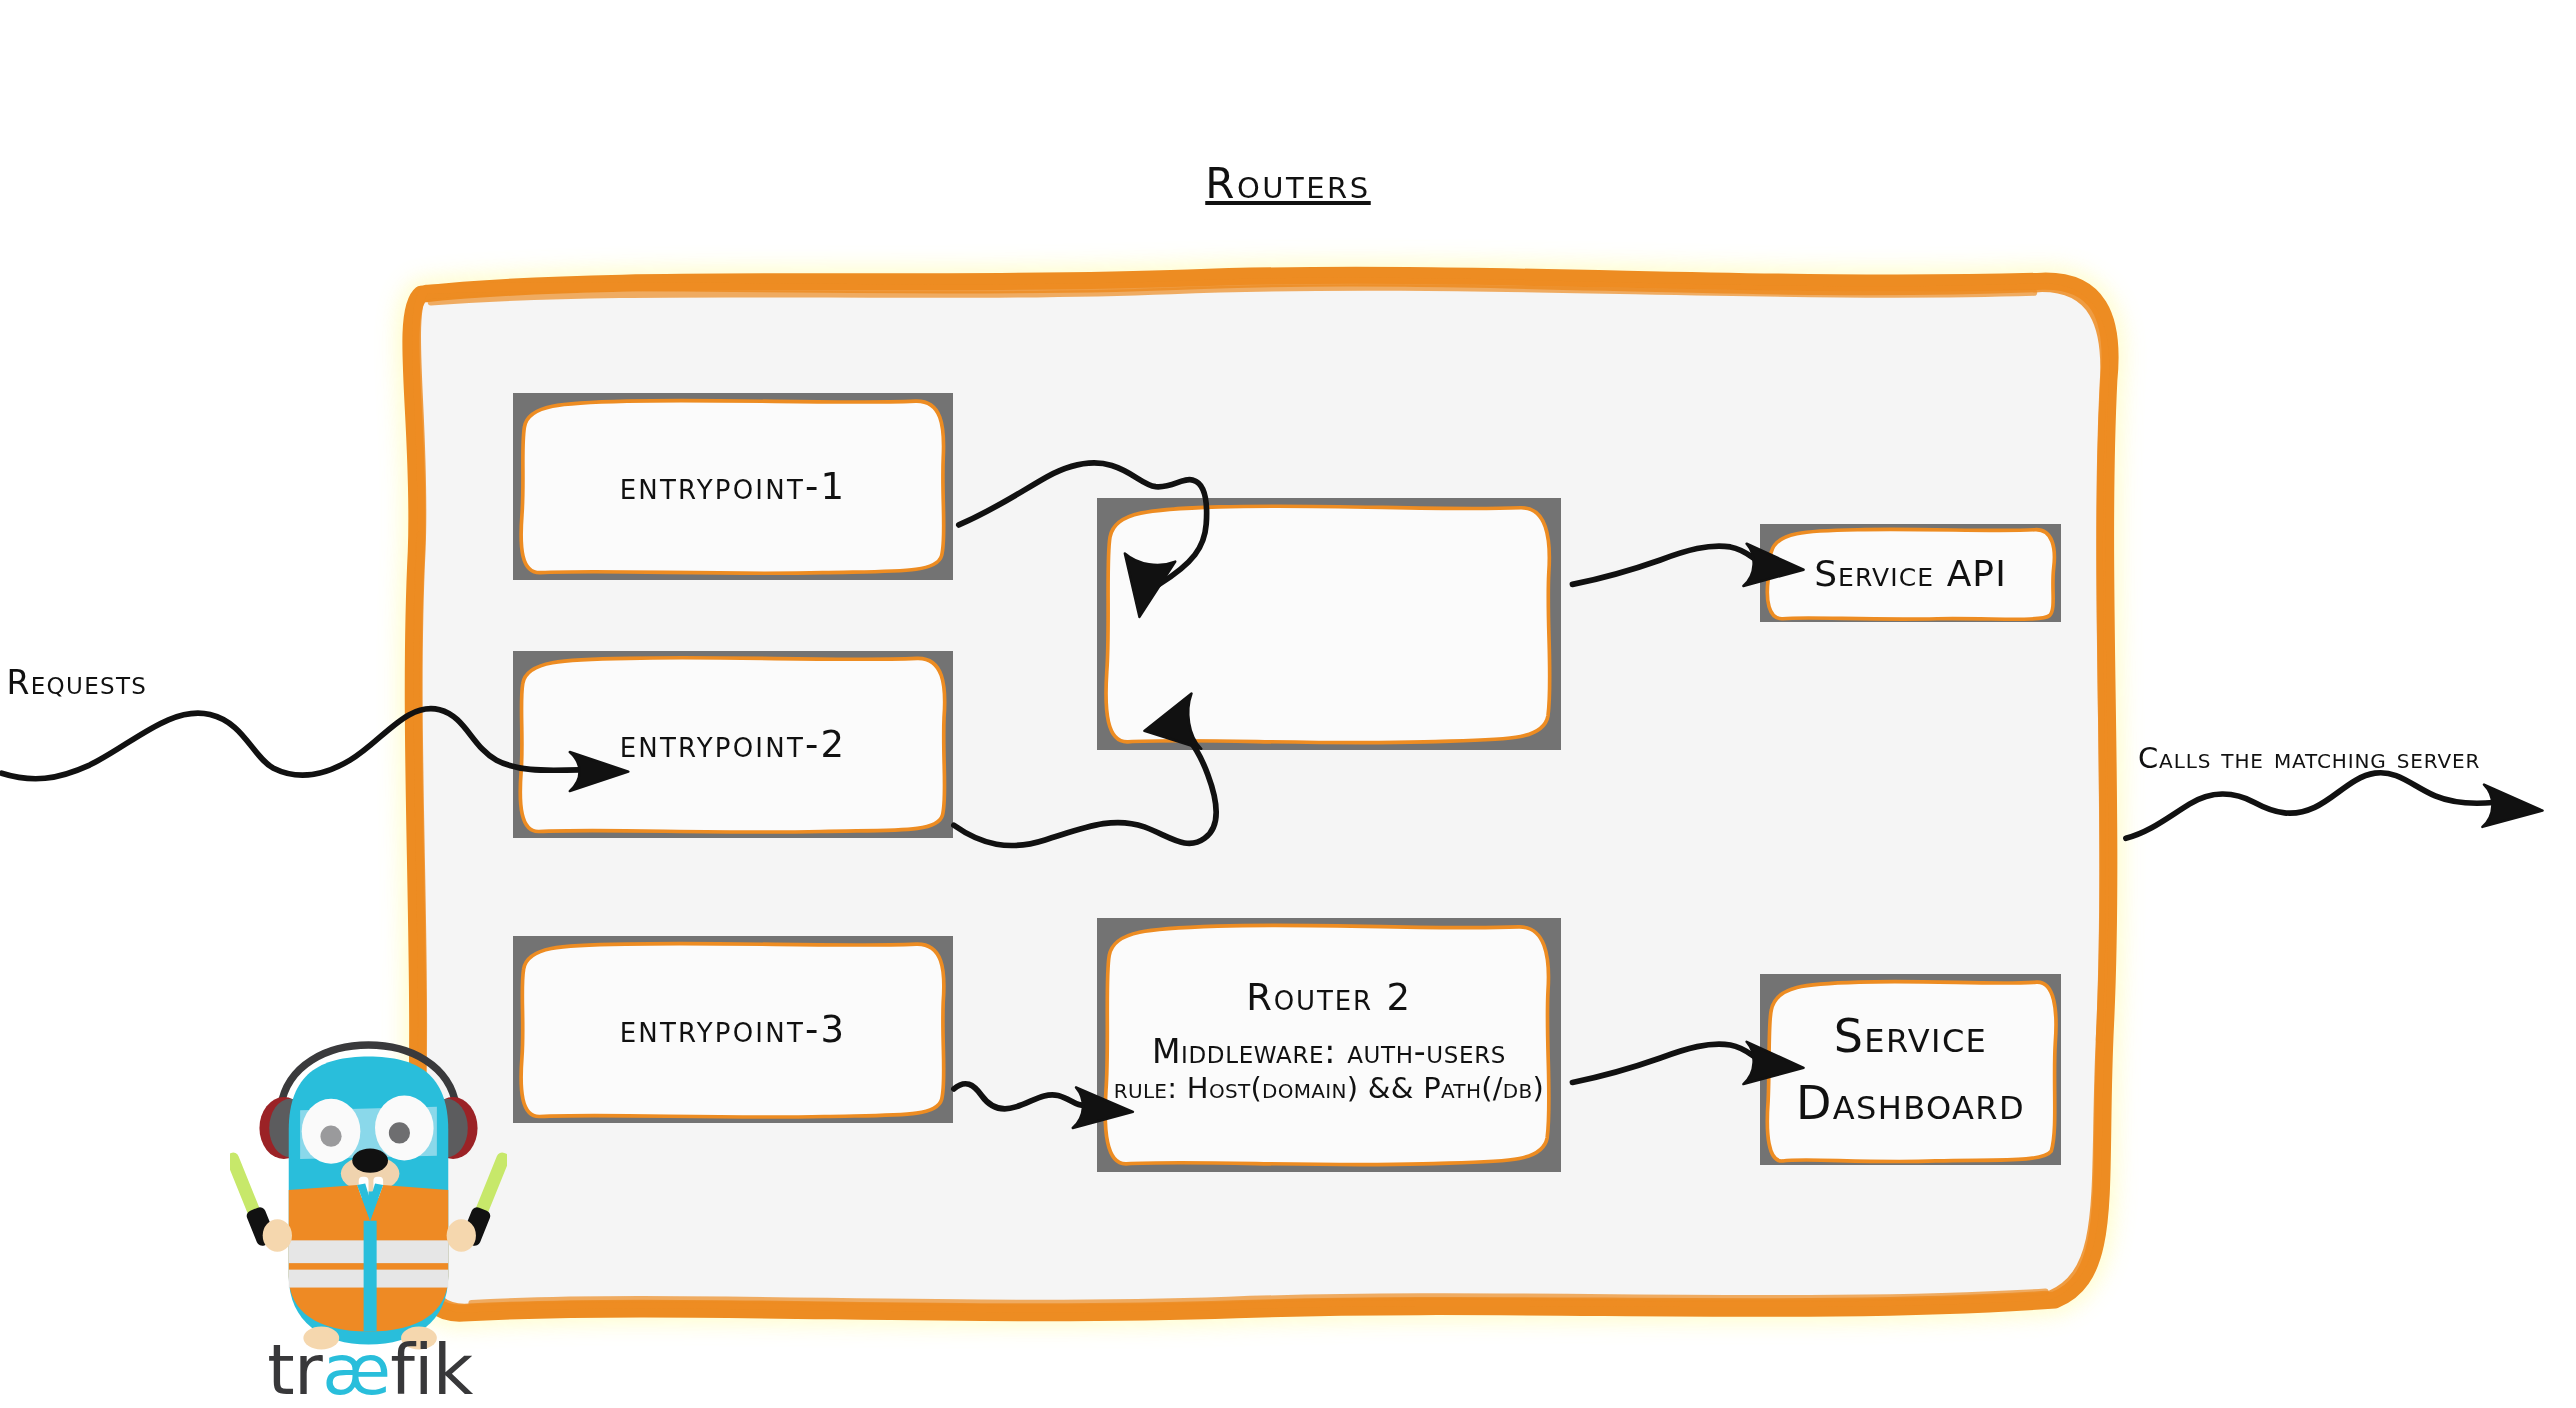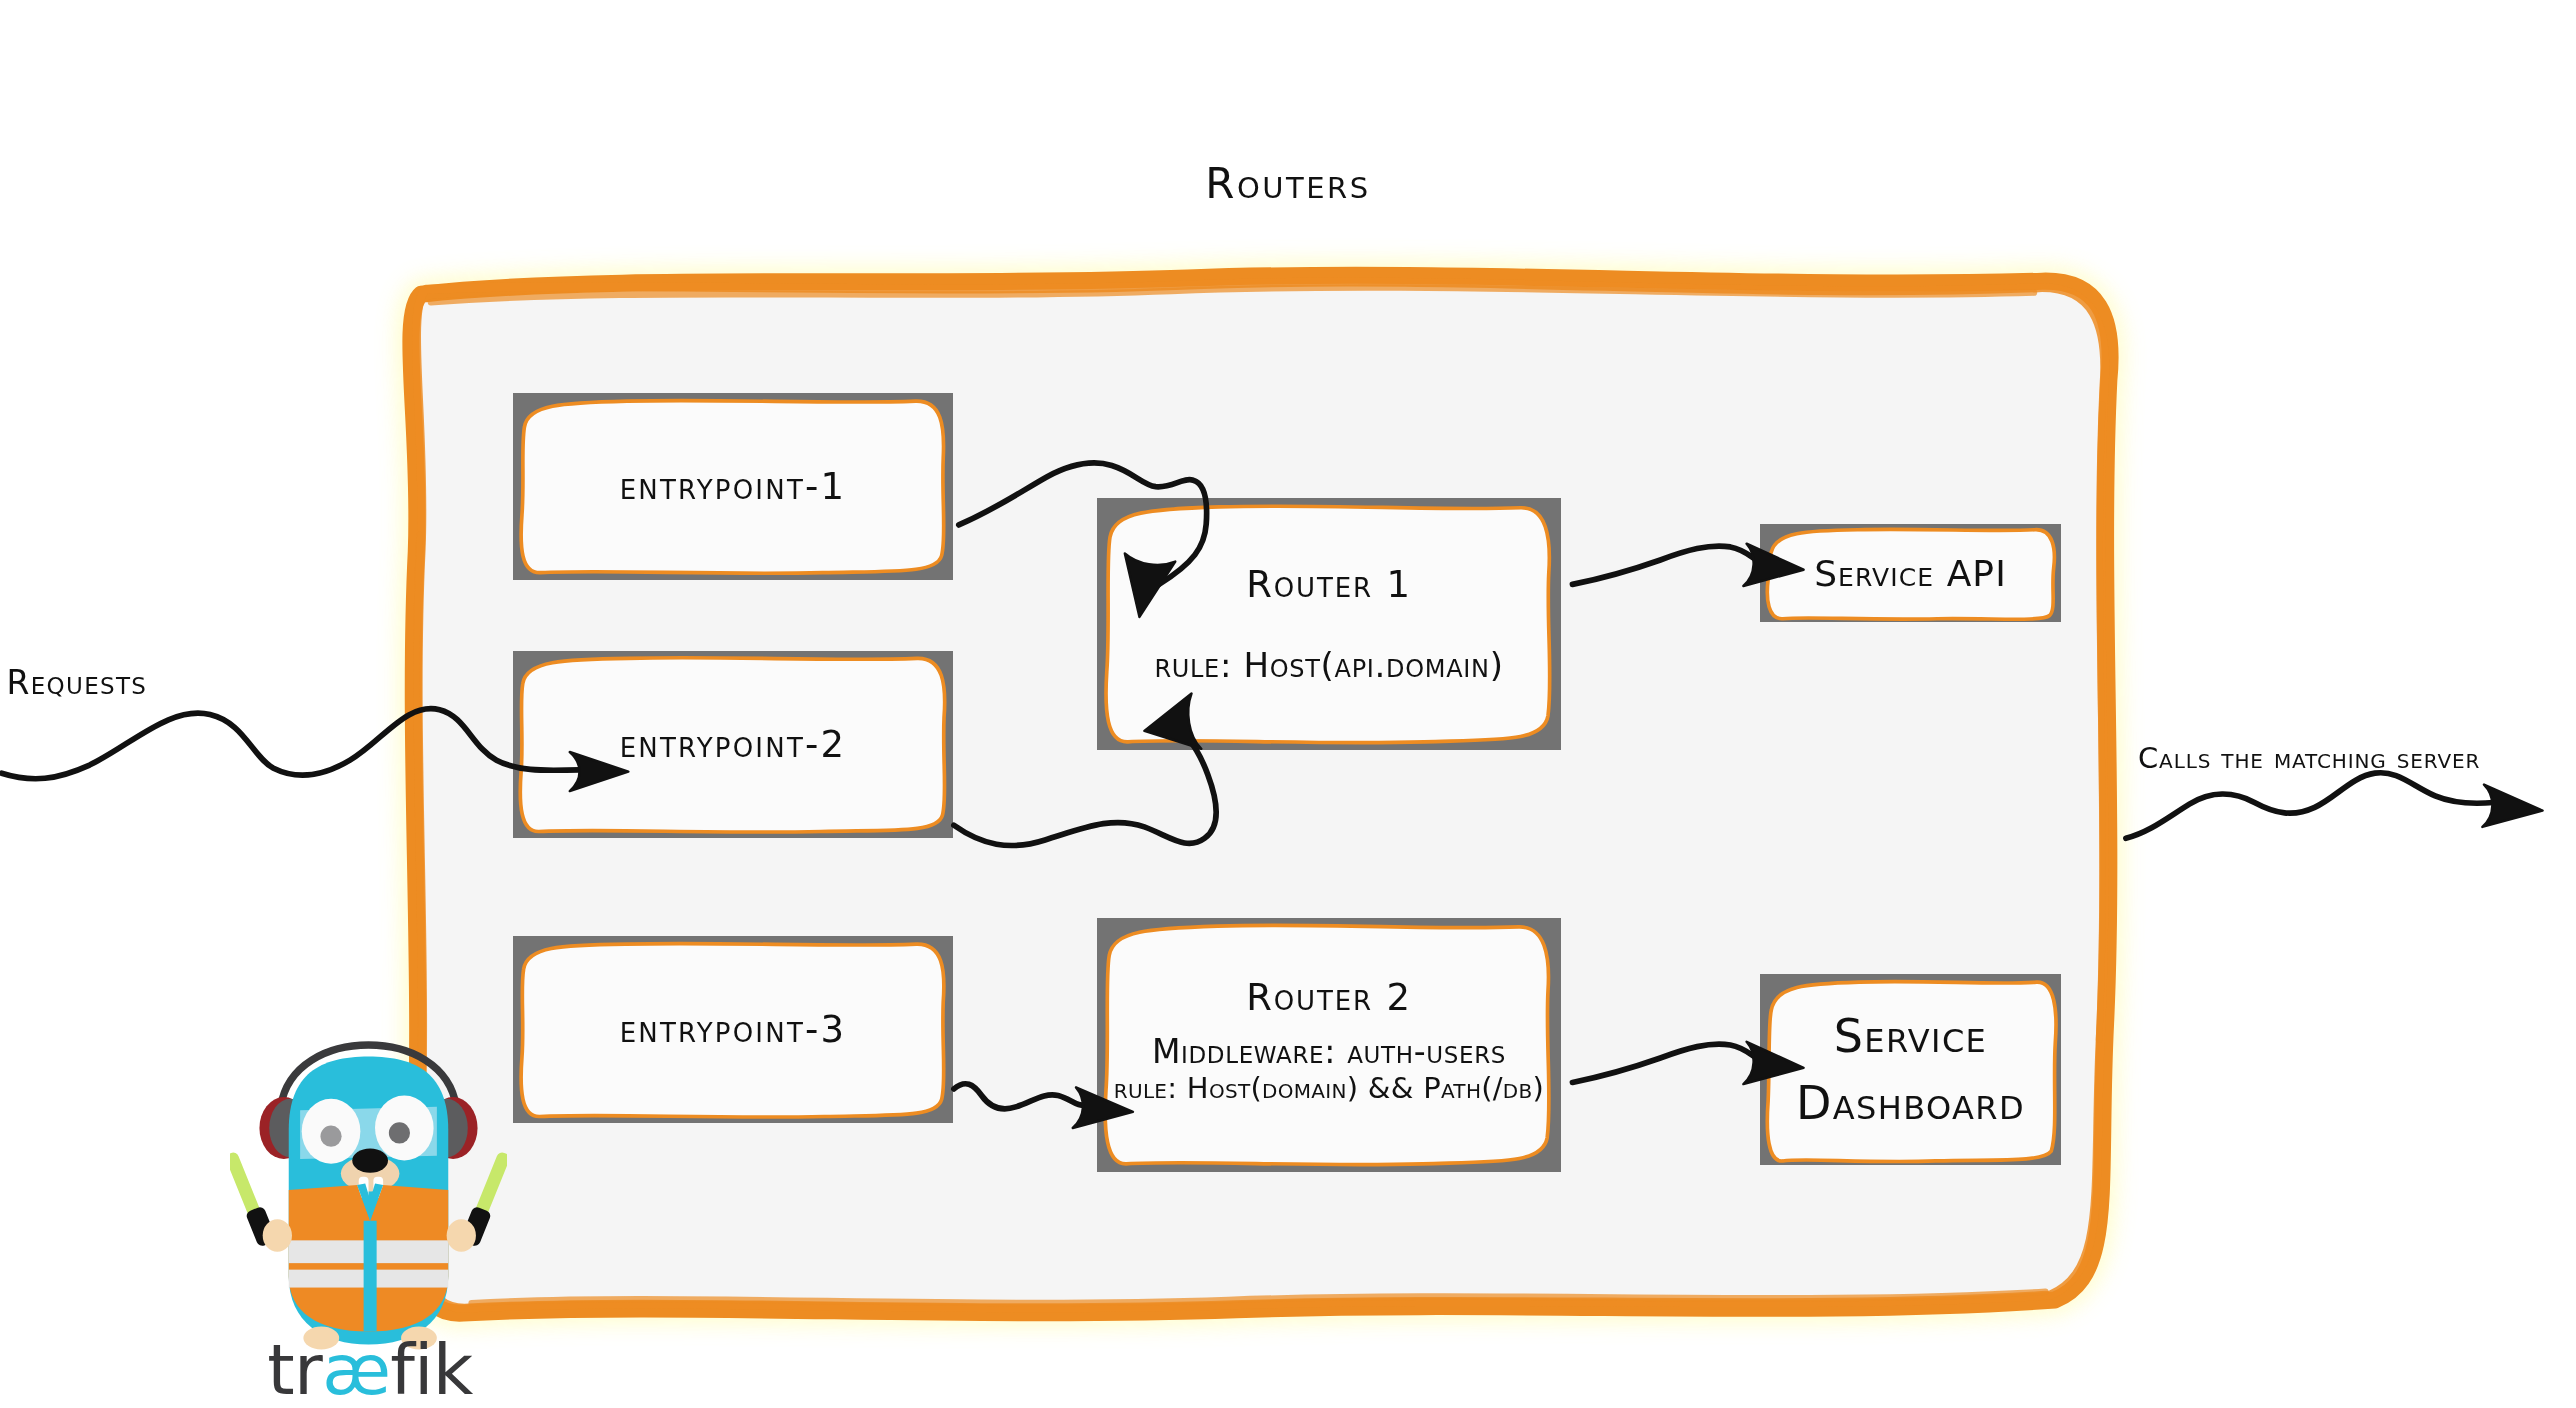--- a/index.html
+++ b/index.html
@@ -27,20 +27,21 @@
   }
 
   
   #title {
     position: absolute;
     left: 0; top: 159px;
     width: 2576px;
     text-align: center;
     font-size: 42px;
     letter-spacing: 0.06em;
+    text-decoration: underline;
   }
 
   
   #routers-panel {
     position: absolute;
     left: 407px; top: 275px;
     width: 1717px; height: 1050px;
   }
   #routers-panel .panel-svg {
     position: absolute; left: -33px; top: -33px;
@@ -206,24 +207,20 @@
     </div>
   </div>
 
   <div class="node" id="router1">
     <svg class="node-svg" viewBox="0 0 570 310" preserveAspectRatio="none">
       <path d="M16 48 C 22 16, 66 14, 150 11 C 280 7, 420 16, 520 12
                C 552 11, 558 48, 555 92 C 552 150, 560 222, 554 268
                C 548 300, 498 297, 402 300 C 262 304, 118 295, 38 300
                C 12 301, 9 262, 12 214 C 16 160, 11 76, 16 48 Z" fill="#fbfbfb" stroke="#ED8C22" stroke-width="4.5" stroke-linecap="round" stroke-linejoin="round"></path>
     </svg>
-    <div class="node-inner">
-      <div class="hand title">Router 1</div>
-      <div class="hand rule">rule: Host(api.domain)</div>
-    </div>
   </div>
 
   <div class="node" id="router2">
     <svg class="node-svg" viewBox="0 0 570 312" preserveAspectRatio="none">
       <path d="M15 46 C 21 15, 64 13, 148 10 C 278 6, 418 15, 518 11
                C 550 10, 557 46, 554 90 C 551 150, 559 224, 553 270
                C 547 302, 496 299, 400 302 C 260 306, 116 297, 36 302
                C 11 303, 8 260, 11 212 C 15 158, 10 74, 15 46 Z" fill="#fbfbfb" stroke="#ED8C22" stroke-width="4.5" stroke-linecap="round" stroke-linejoin="round"></path>
     </svg>
     <div class="node-inner">

